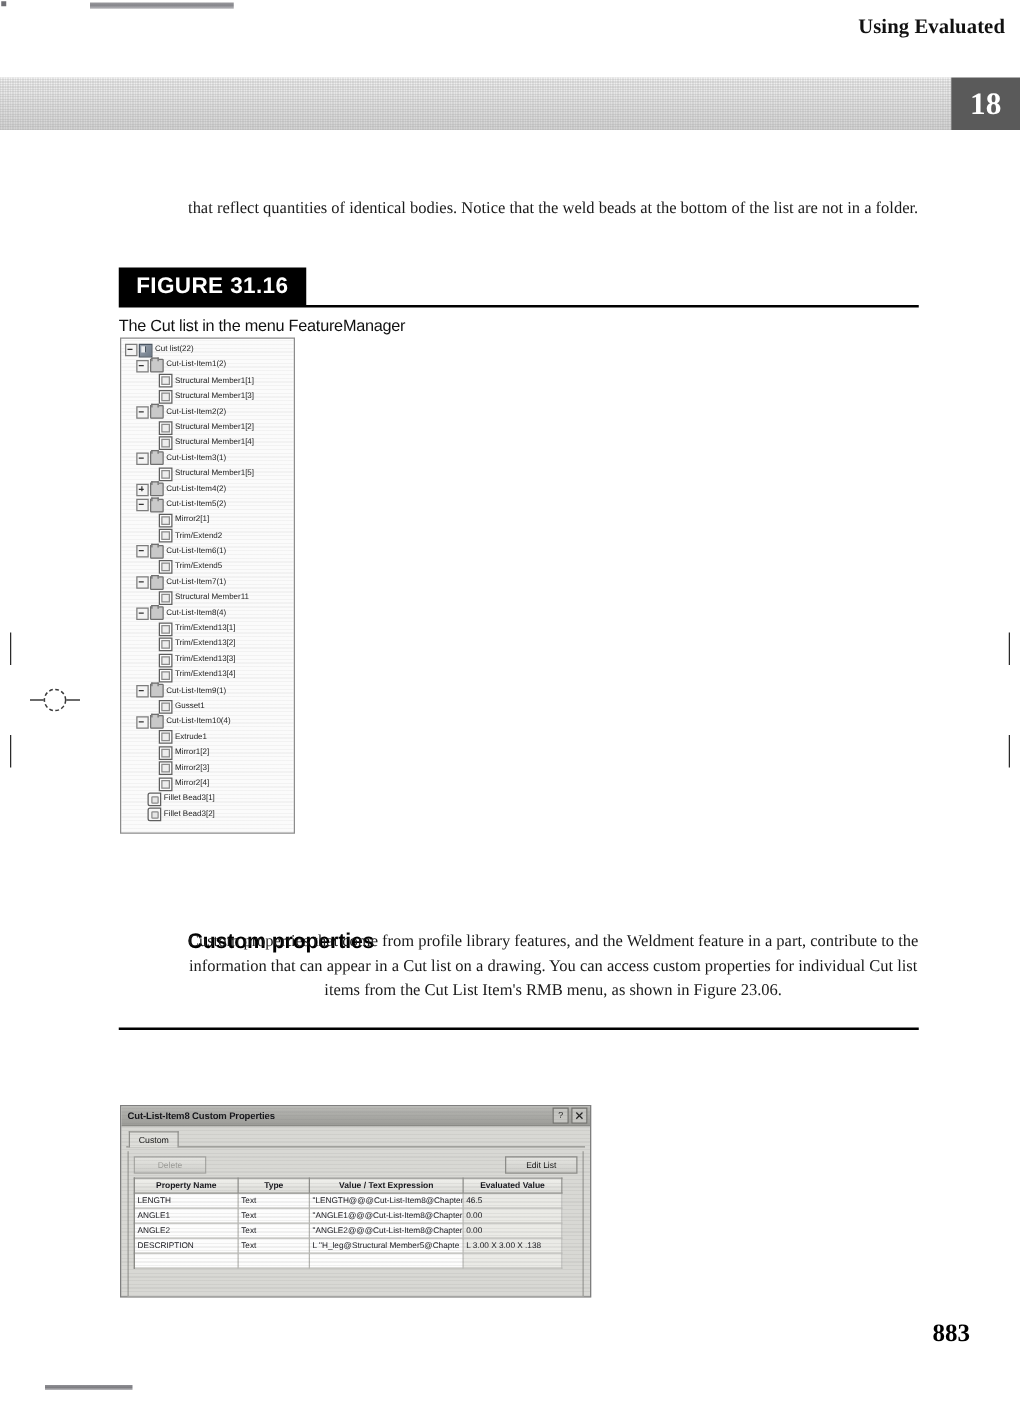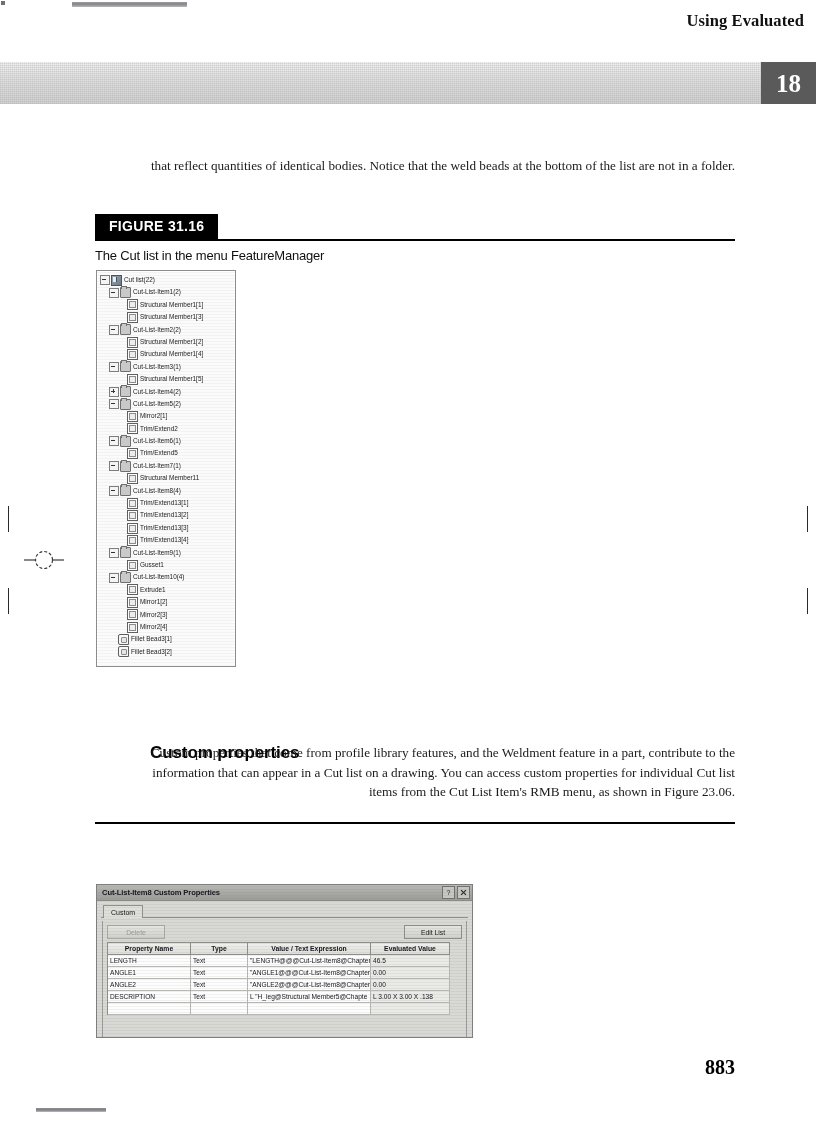--- a/index.html
+++ b/index.html
@@ -57,39 +57,39 @@
     display:flex;align-items:center;justify-content:center;
   }
   .chapter-num{
     color:#fff;font-family:"Liberation Serif", serif;
     font-weight:bold;font-size:25px;line-height:1;
   }
 
   
   .body-col{
     position:absolute;left:150px;width:585px;
-    font-size:13.2px;line-height:19.6px;text-align:right;
+    font-size:13.2px;line-height:19.6px;text-align:center;
     color:#1a1a1a;
   }
   #intro-para{top:143px;}
   .section-head{
     position:absolute;left:150px;
     font-family:"Liberation Sans", sans-serif;
     font-weight:bold;font-size:17px;color:#000;
     letter-spacing:-.1px;
   }
   #custom-props-head{top:703px;margin-top:40px;}
   #custom-props-para{top:730px;width:585px;}
 
   
   .figure-block{position:absolute;left:95px;width:640px;}
   .figure-tag{
     display:inline-block;background:#000;color:#fff;
     font-family:"Liberation Sans", sans-serif;
-    font-weight:bold;font-size:14px;letter-spacing:.3px;
+    font-weight:bold;font-size:18px;letter-spacing:.3px;
     padding:4px 14px 5px 14px;
   }
   .figure-rule{
     height:2px;background:#000;margin-top:0px;width:640px;
   }
   .figure-caption{
     font-family:"Liberation Sans", sans-serif;
     font-size:13px;color:#111;margin-top:7px;letter-spacing:-.2px;
   }
   #fig-3116{top:214px;}
@@ -255,21 +255,21 @@
   .col-name{width:78px;}
   .col-type{width:52px;}
   .col-expr{width:118px;}
   .col-eval{width:74px;background:#eaeae6;}
 
   
   .folio{
     position:absolute;left:0;top:1056px;width:735px;
     text-align:right;
     font-family:"Liberation Serif", serif;
-    font-weight:bold;font-size:20px;color:#000;
+    font-weight:bold;font-size:20px;color:#000;padding-left:41px;
   }
 </style>
 </head>
 <body>
 
 <div class="crop-dot"></div>
 <div class="crop-mark-top"></div>
 <div class="crop-mark-bottom"></div>
 <svg class="reg-mark" viewBox="0 0 44 30">
   <circle cx="22" cy="15" r="8.5" fill="none" stroke="#3a3a3a" stroke-width="1.2" stroke-dasharray="3 2"></circle>

